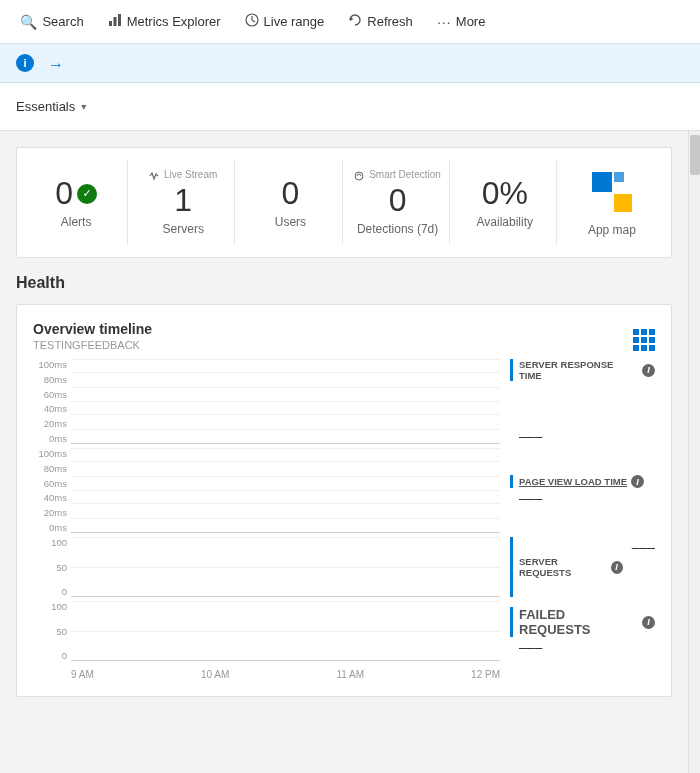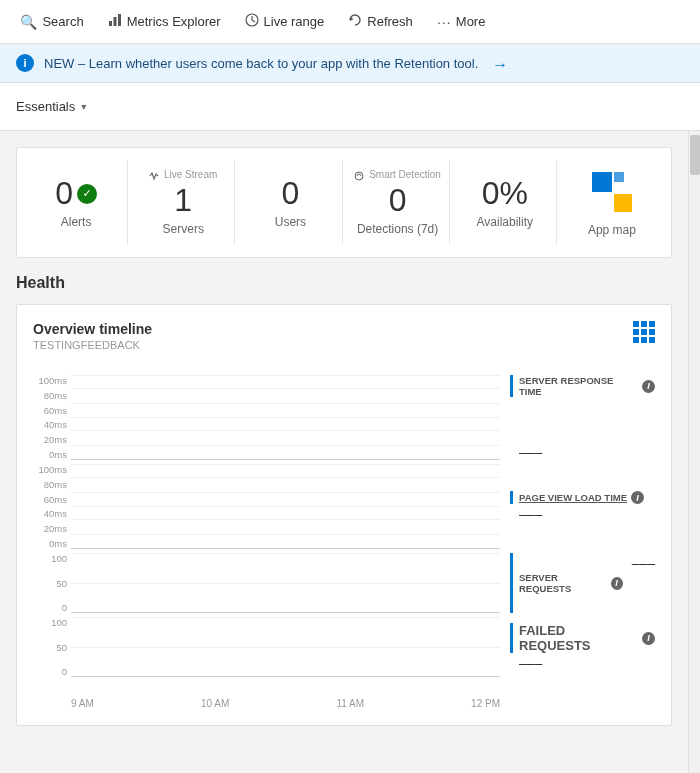--- a/index.html
+++ b/index.html
@@ -162,22 +162,22 @@
     
     .chart-card {
       background: #fff;
       border: 1px solid #e0e0e0;
       border-radius: 2px;
       padding: 16px;
     }
     .chart-header {
       display: flex;
       justify-content: space-between;
-      align-items: flex-start;
-      margin-bottom: 24px;
+      align-items: flex-end;
+      margin-bottom: 8px;
     }
     .chart-title {
       font-size: 14px;
       font-weight: 600;
       color: #333;
     }
     .chart-subtitle {
       font-size: 11px;
       color: #999;
       text-transform: uppercase;
@@ -274,21 +274,20 @@
   <div class="toolbar-item">
     <span class="toolbar-icon">···</span>
     <span>More</span>
   </div>
 </div>
 
 <div class="notification-banner">
   <div class="notification-icon">
     <span>i</span>
   </div>
-  <span>NEW – Learn whether users come back to your app with the Retention tool.</span>
   <span class="notification-arrow">→</span>
 </div>
 
 <div class="essentials-bar">
   <span>Essentials</span>
   <span class="essentials-chevron">▾</span>
 </div>
 
 <div class="content-area">
   <div class="main-content">
@@ -455,21 +454,21 @@
         </div>
         <div class="chart-side-info" style="width:155px; padding-left:10px; display:flex; flex-direction:column; justify-content:center;">
           <div class="side-metric-label">
             <span style="font-size:13px;">FAILED REQUESTS</span>
             <span class="info-icon">i</span>
           </div>
           <div class="side-metric-value">–––</div>
         </div>
       </div>
 
-      <div style="display:flex; padding-left:38px; padding-right:155px; justify-content:space-between; font-size:10px; color:#999; margin-top:21px;">
+      <div style="display:flex; padding-left:38px; padding-right:155px; justify-content:space-between; font-size:10px; color:#999; margin-top:8px;">
         <span>9 AM</span>
         <span>10 AM</span>
         <span>11 AM</span>
         <span>12 PM</span>
       </div>
 
     </div>
 
   </div>
 

